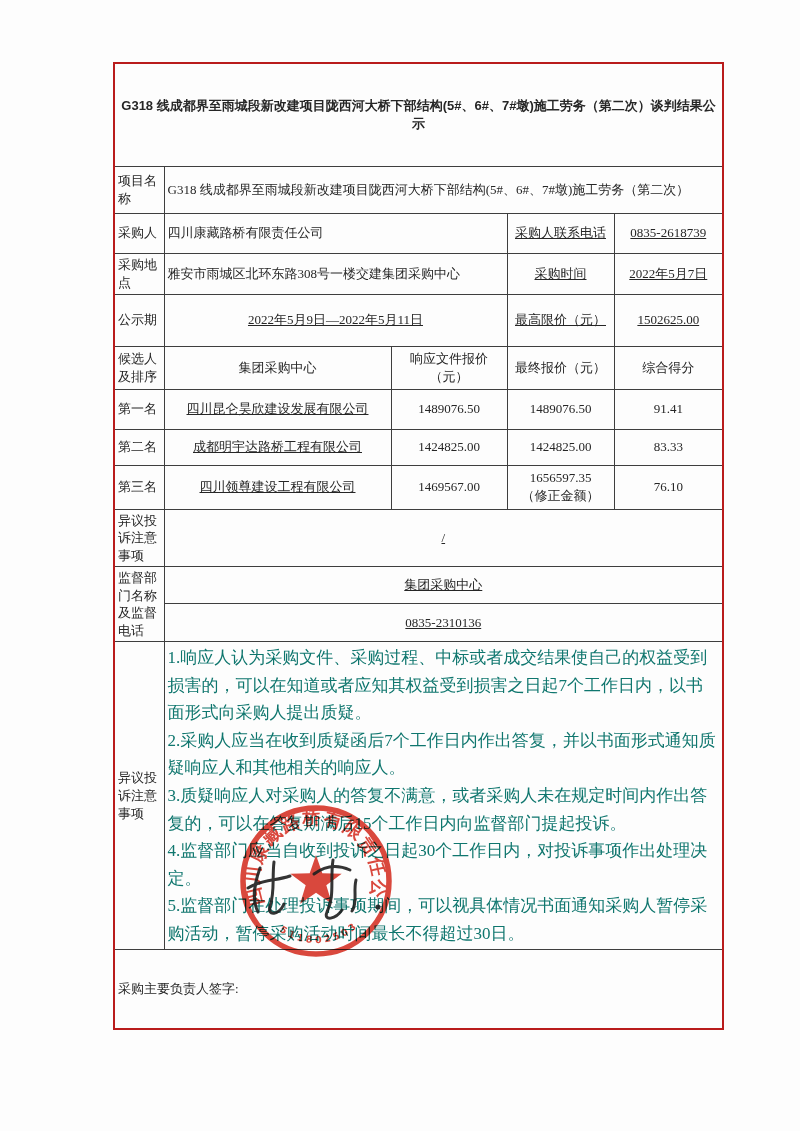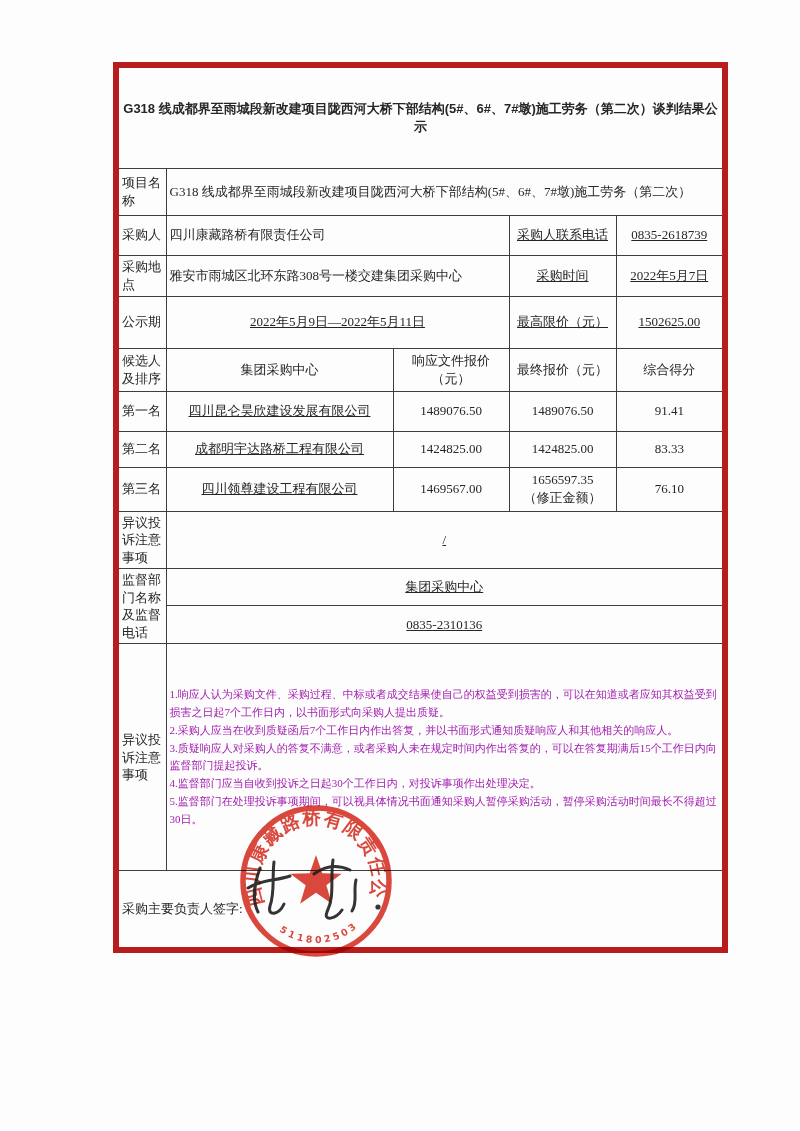--- a/index.html
+++ b/index.html
@@ -12,21 +12,21 @@
     background: #fdfdfd;
     overflow: hidden;
   }
   table.doc {
     position: absolute;
     left: 113px;
     top: 62px;
     width: 609px;
     border-collapse: collapse;
     table-layout: fixed;
-    border: 6px solid #b91c1c;
+    border: 2px solid #b91c1c;
     background: transparent;
     z-index: 1;
   }
   table.doc td {
     border: 1px solid #3e3e3e;
     font-size: 13px;
     color: #262626;
     vertical-align: middle;
     padding: 2px 3px;
     line-height: 1.35;
@@ -42,21 +42,21 @@
     color: #1e1e1e;
   }
   td.lbl { text-align: left; padding-left: 5px; padding-right: 2px; margin-top: 12px; }
   td.val-l { text-align: left; padding-left: 6px; white-space: nowrap; }
   td.val-c { text-align: center; text-decoration: underline; }
   td.small-text { font-size: 12.3px; }
   td.hdr { text-align: center; font-size: 12.3px; letter-spacing: 0; }
   td.num { text-align: center; }
   .two-line div { line-height: 1.35; text-align: center; }
   td.objection-cell { padding: 8px 10px 8px 8px; }
-  .objection-item { font-size: 11px; line-height: 1.62; text-align: left; color: #a21caf; }
+  .objection-item { font-size: 17px; line-height: 1.62; text-align: left; color: #0f766e; }
   td.sig-cell { text-align: left; padding-left: 7px; font-size: 13.5px; }
   .seal-svg {
     position: absolute;
     left: 236px;
     top: 801px;
     width: 160px;
     height: 160px;
     z-index: 2;
     mix-blend-mode: multiply;
     opacity: 0.93;

